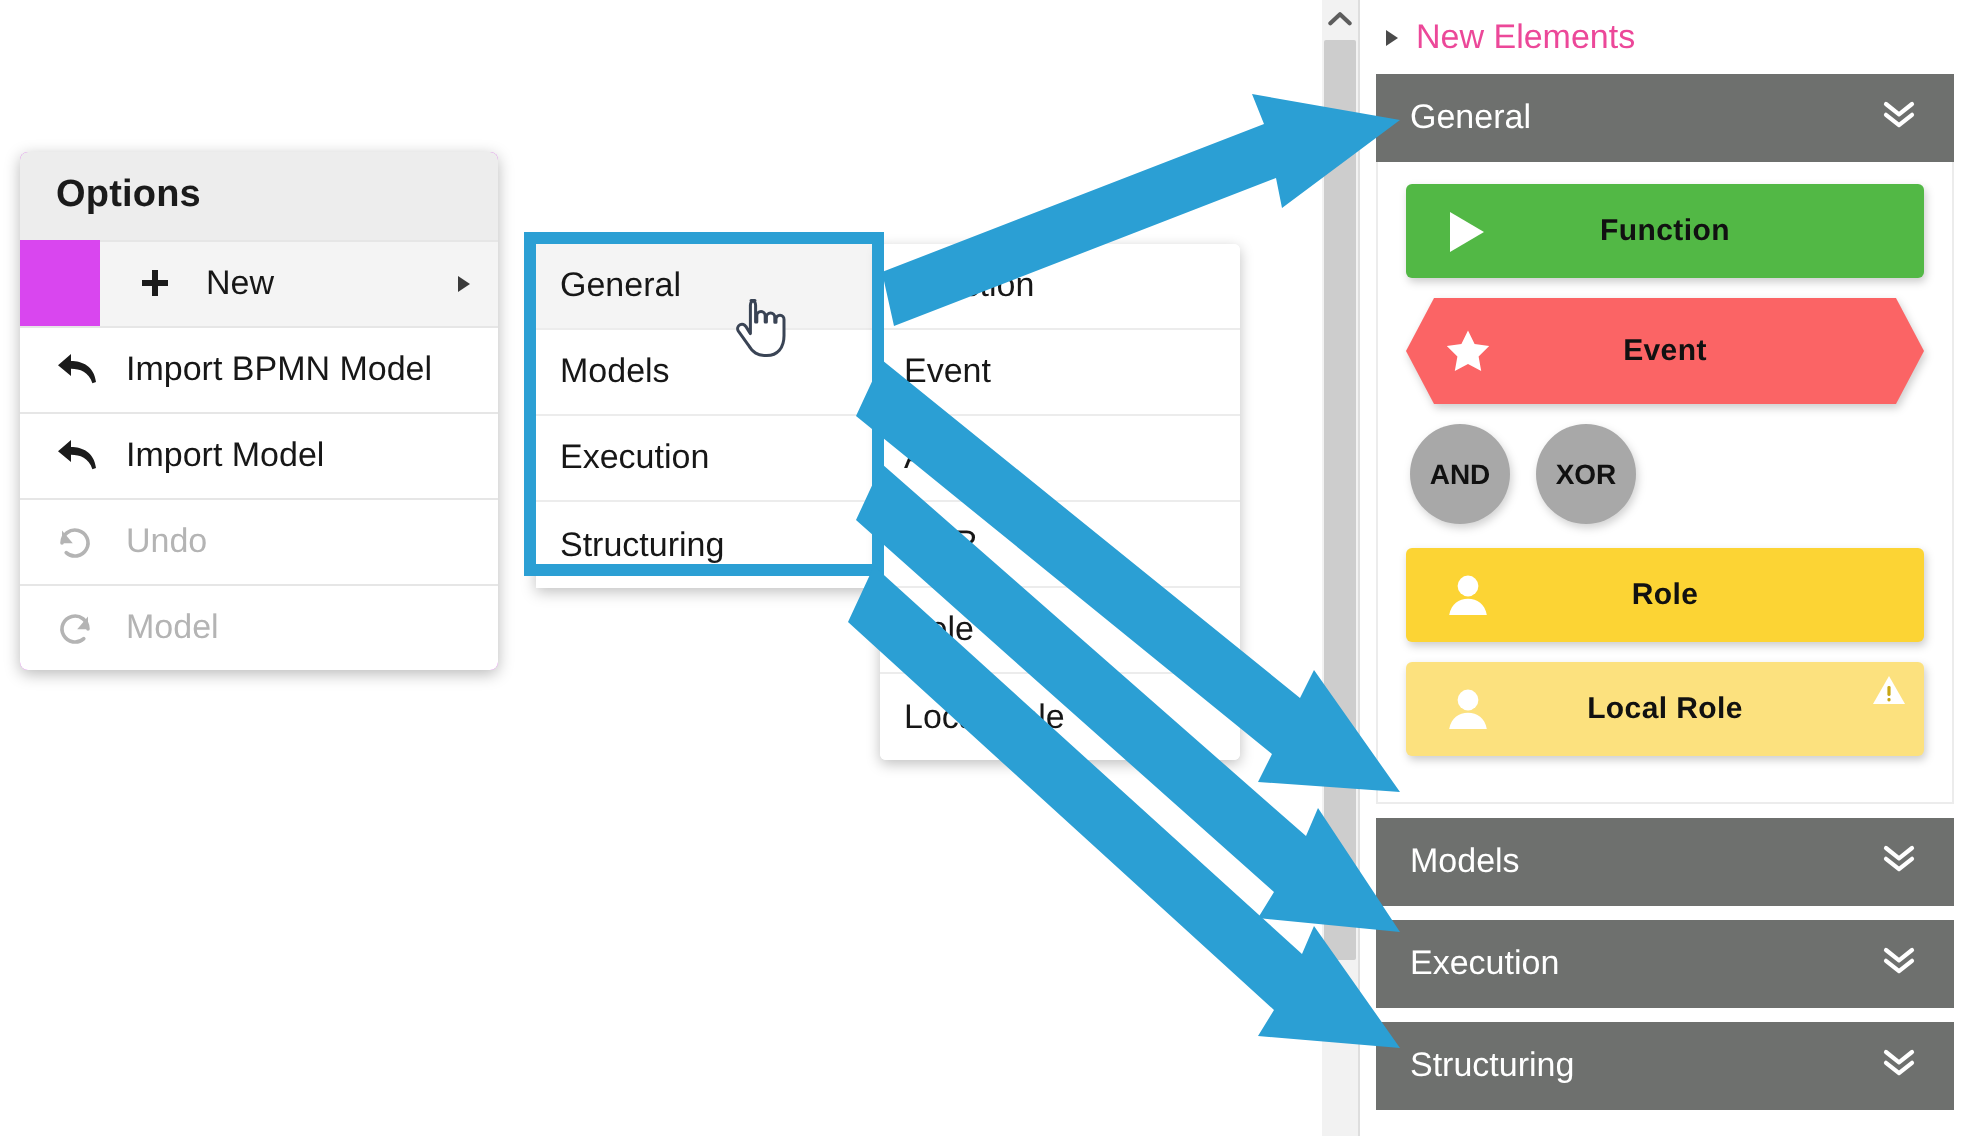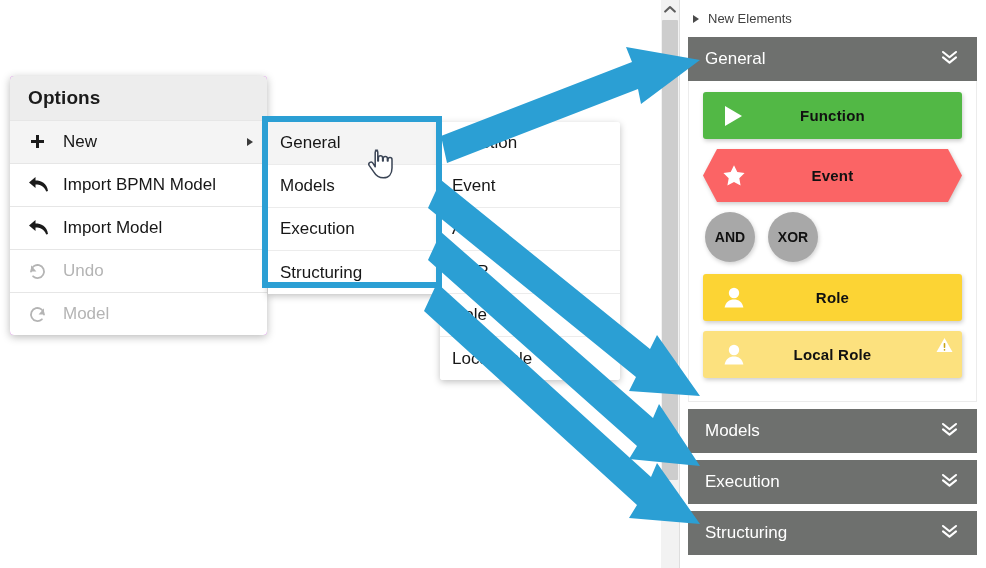--- a/index.html
+++ b/index.html
@@ -7,21 +7,21 @@
     width:986px;height:568px;
     background:#ffffff;
     font-family:"Liberation Sans", sans-serif;
     overflow:hidden;
     position:relative;
   }
   .stage{position:absolute;inset:0;width:986px;height:568px;overflow:hidden;}
 
   
   #options-menu{
-    position:absolute;left:10px;top:76px;width:257px;
+    position:absolute;left:10px;top:76px;width:239px;
     background:#d946ef;
     border-radius:4px;
     box-shadow:0 2px 8px rgba(0,0,0,.28);
     overflow:hidden;
   }
   #options-title{
     height:44px;line-height:44px;
     padding:0 18px;
     background:#ededed;
     font-size:19px;font-weight:bold;color:#1b1b1b;
@@ -30,21 +30,21 @@
   .menu-row{
     position:relative;
     height:43px;
     display:flex;align-items:center;
     padding:0 14px 0 18px;
     border-top:1px solid #e6e6e6;
     background:#fff;
     font-size:17px;color:#171717;
     box-sizing:border-box;
   }
-  .menu-row.hl{background:#f4f4f4;}
+  .menu-row.hl{background:#f4f4f4;margin-left:40px;}
   .menu-row.disabled{color:#b4b4b4;}
   .menu-row .mi{
     width:26px;min-width:26px;height:22px;
     display:flex;align-items:center;justify-content:flex-start;
     margin-right:9px;
   }
   .menu-row .mlabel{flex:1;}
   .menu-row .caret{
     width:0;height:0;
     border-left:6px solid #3a3a3a;
@@ -126,21 +126,21 @@
     padding-left:14px;
     background:#fff;
   }
   #panel-title-bar .tri{
     width:0;height:0;
     border-left:6px solid #4a4a4a;
     border-top:4.5px solid transparent;
     border-bottom:4.5px solid transparent;
     margin-right:9px;
   }
-  #panel-title{font-size:13px;color:#404040;}
+  #panel-title{font-size:17px;color:#ec4899;}
 
   .accordion-header{
     height:44px;
     background:#6e706e;
     display:flex;align-items:center;
     padding:0 18px 0 17px;
     color:#fff;font-size:17px;
     box-sizing:border-box;
     margin:0 9px;
   }

